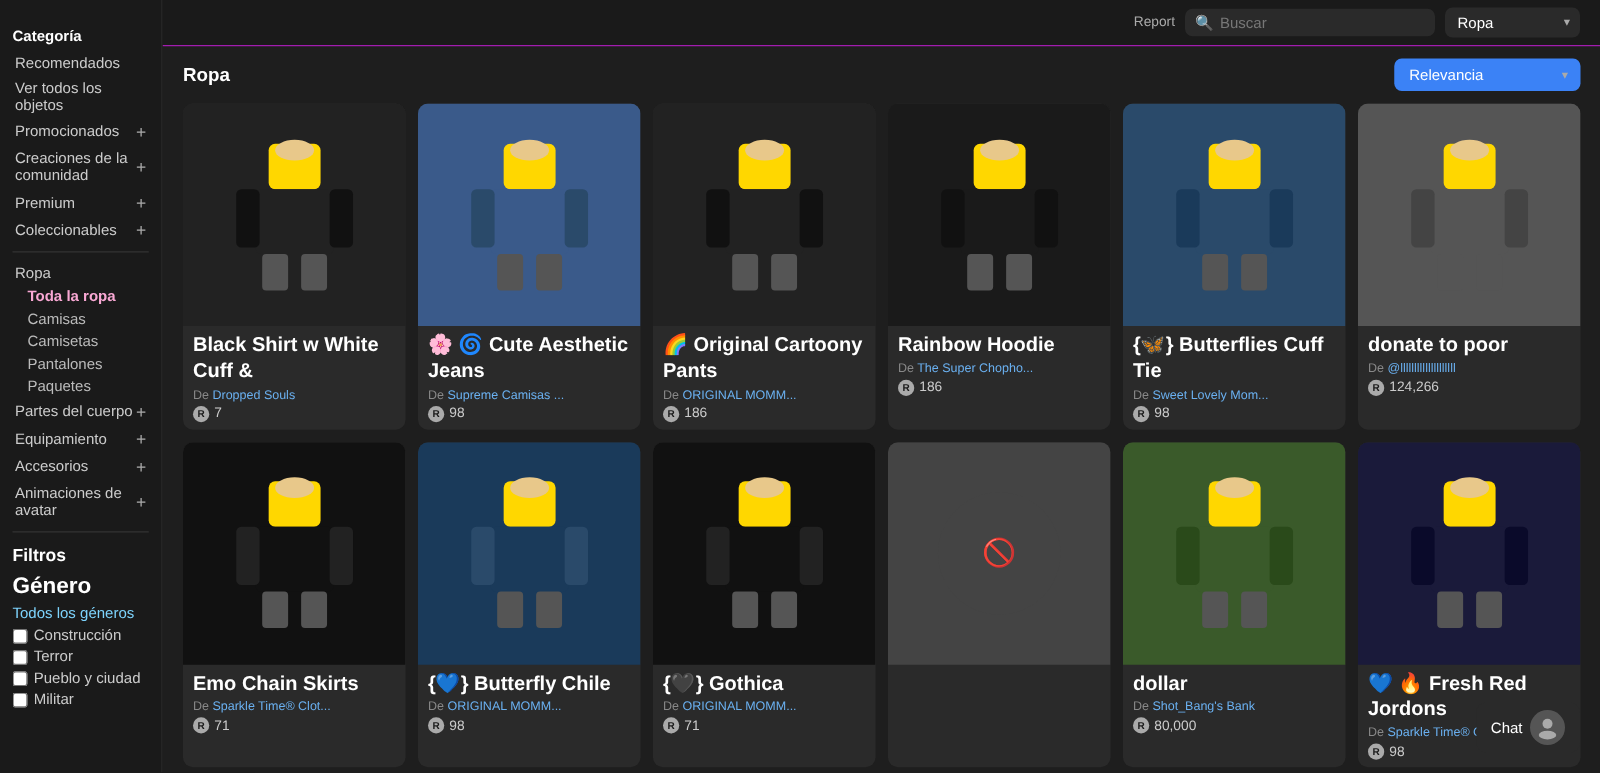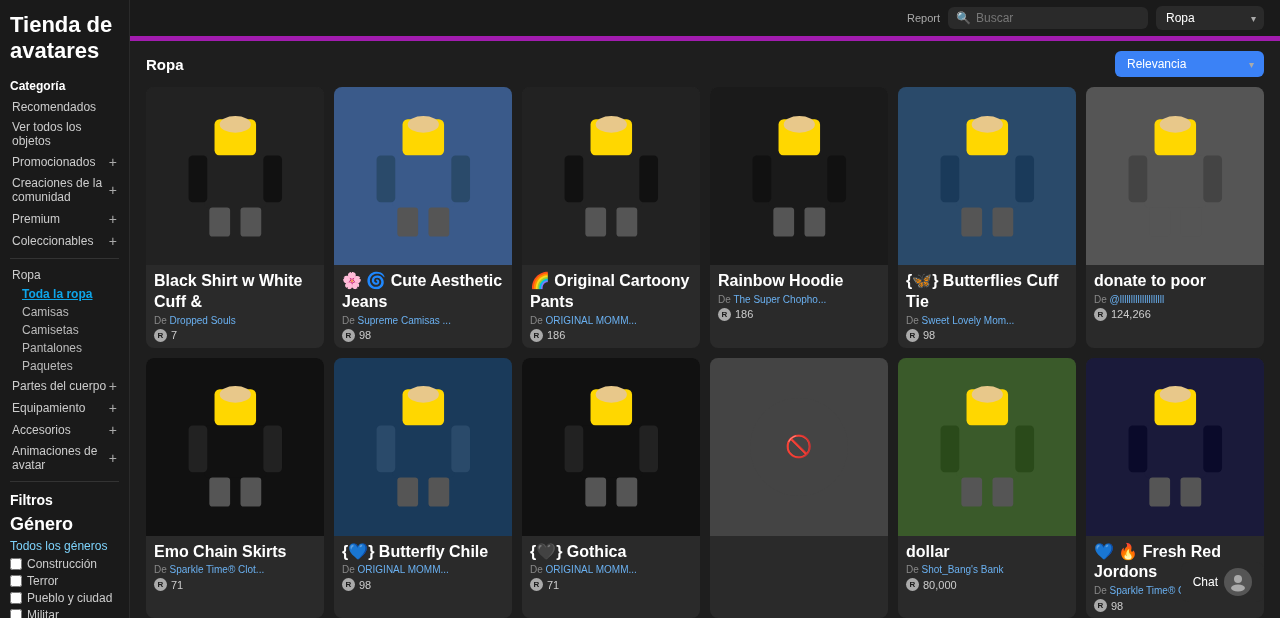--- a/index.html
+++ b/index.html
@@ -54,33 +54,33 @@
       padding-left: 8px;
     }
     .sidebar-sub-item {
       display: block;
       padding: 2px 4px;
       color: #bbb;
       font-size: 12px;
       cursor: pointer;
       border-radius: 3px;
     }
-    .sidebar-sub-item.active { color: #0ea5e9; font-weight: 600; text-decoration: underline; }
+    .sidebar-sub-item.active { color: #f9a8d4; font-weight: 600; }
     .sidebar-divider {
       height: 1px;
       background: #333;
       margin: 6px 0;
     }
     .filters-section { margin-top: 10px; }
     .filters-title { font-size: 14px; font-weight: 700; color: #fff; margin-bottom: 6px; }
     .gender-title { font-size: 18px; font-weight: 700; margin-bottom: 4px; }
     .gender-all { font-size: 12px; color: #7dd3fc; margin-bottom: 4px; cursor: pointer; }
     .checkbox-item {
       display: flex;
-      align-items: center;
+      align-items: flex-end;
       gap: 5px;
       font-size: 12px;
       color: #ccc;
       margin-bottom: 3px;
       cursor: pointer;
     }
     .checkbox-item input { width: 12px; height: 12px; }
 
     
     .main {
@@ -91,21 +91,21 @@
       background: #1e1e1e;
     }
 
     
     .topbar {
       display: flex;
       align-items: center;
       justify-content: space-between;
       padding: 6px 16px;
       background: #1a1a1a;
-      border-bottom: 5px solid #a21caf;
+      border-bottom: 1px solid #a21caf;
       gap: 10px;
     }
     .search-box {
       display: flex;
       align-items: center;
       background: #2a2a2a;
       border-radius: 6px;
       padding: 4px 8px;
       gap: 5px;
       width: 200px;
@@ -286,21 +286,20 @@
       align-items: center;
       justify-content: center;
       font-size: 22px;
       color: #666;
     }
   </style>
 </head>
 <body>
 
 <div class="sidebar">
-  <div class="sidebar-title">Tienda de avatares</div>
 
   <div class="sidebar-section-title">Categoría</div>
 
   <div class="sidebar-item">
     <span>Recomendados</span>
   </div>
   <div class="sidebar-item">
     <span>Ver todos los objetos</span>
   </div>
   <div class="sidebar-item">

